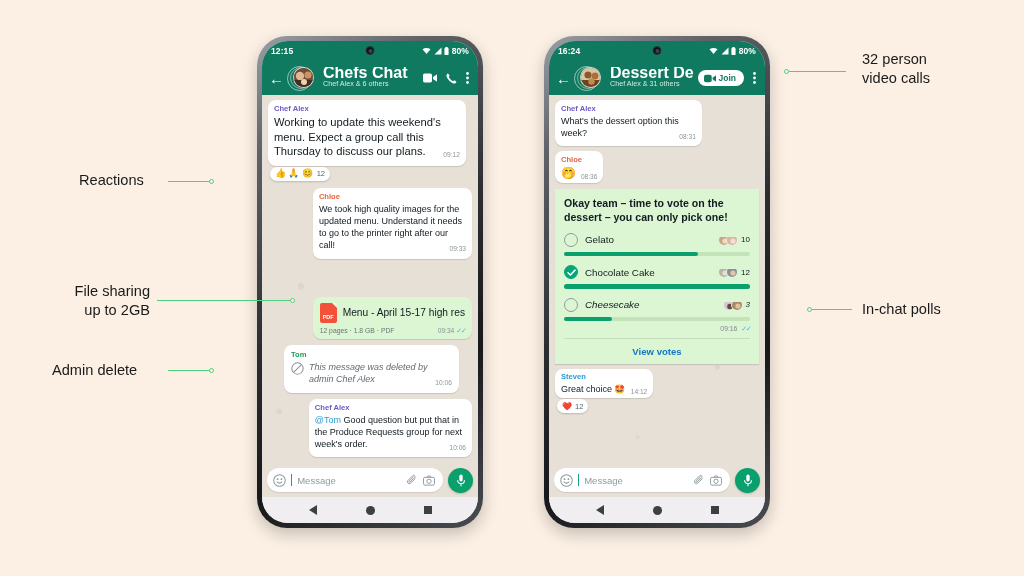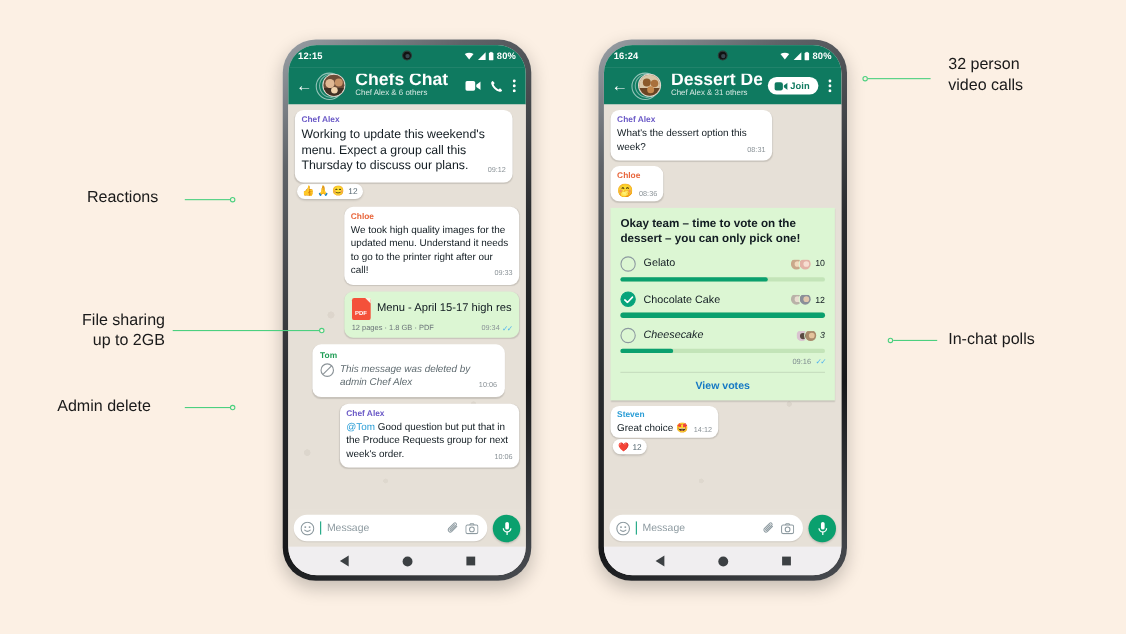--- a/index.html
+++ b/index.html
@@ -129,21 +129,21 @@
   .row.in  { justify-content: flex-start; }
   .row.out { justify-content: flex-end; }
   .bubble {
     background:#fff;
     border-radius: 8px;
     padding: 4px 6px 3px 6px;
     box-shadow: 0 1px 1px rgba(0,0,0,.13);
     position: relative;
     max-width: 88%;
   }
-  .bubble.green { background:#dcf6d3; }
+  .bubble.green { background:#dcf6d3;margin-top:32px; }
   .sender { font-size: 7.6px; font-weight: 700; line-height: 10px; margin-bottom:1px; }
   .sender.purple { color:#6b5ac7; }
   .sender.orange { color:#e8663c; }
   .sender.green  { color:#1f9d55; }
   .sender.blue   { color:#2a9dd6; }
   .msg-text { font-size: 9px; line-height: 12.2px; color:#111b21; }
   .time { font-size: 6.6px; color:#8b9398; white-space:nowrap; }
   .time-inline { float:right; margin: 4px 0 0 6px; }
   .ticks { color:#4fb3f0; font-size: 7px; letter-spacing:-1.5px; margin-left:2px; }
 

